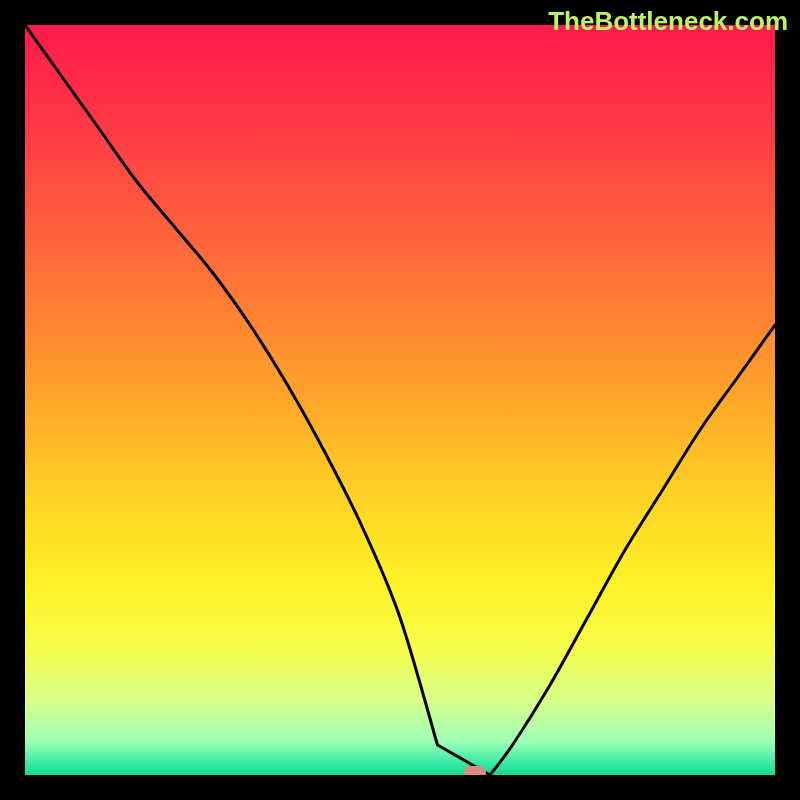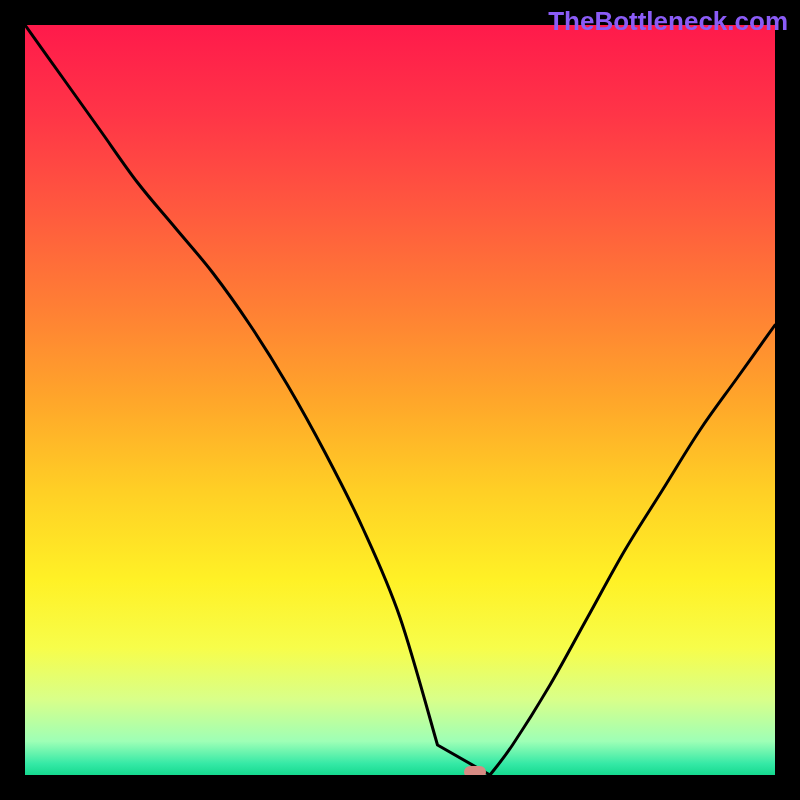--- a/index.html
+++ b/index.html
@@ -13,21 +13,21 @@
     position: relative;
     background: #000;
   }
   .watermark {
     position: absolute;
     top: 6px;
     right: 12px;
     font-family: Arial, Helvetica, sans-serif;
     font-size: 26px;
     font-weight: bold;
-    color: #8b5cf6;
+    color: #bef264;
     z-index: 10;
   }
   .plot-area {
     position: absolute;
     left: 25px;
     top: 25px;
     width: 750px;
     height: 750px;
     overflow: hidden;
   }

